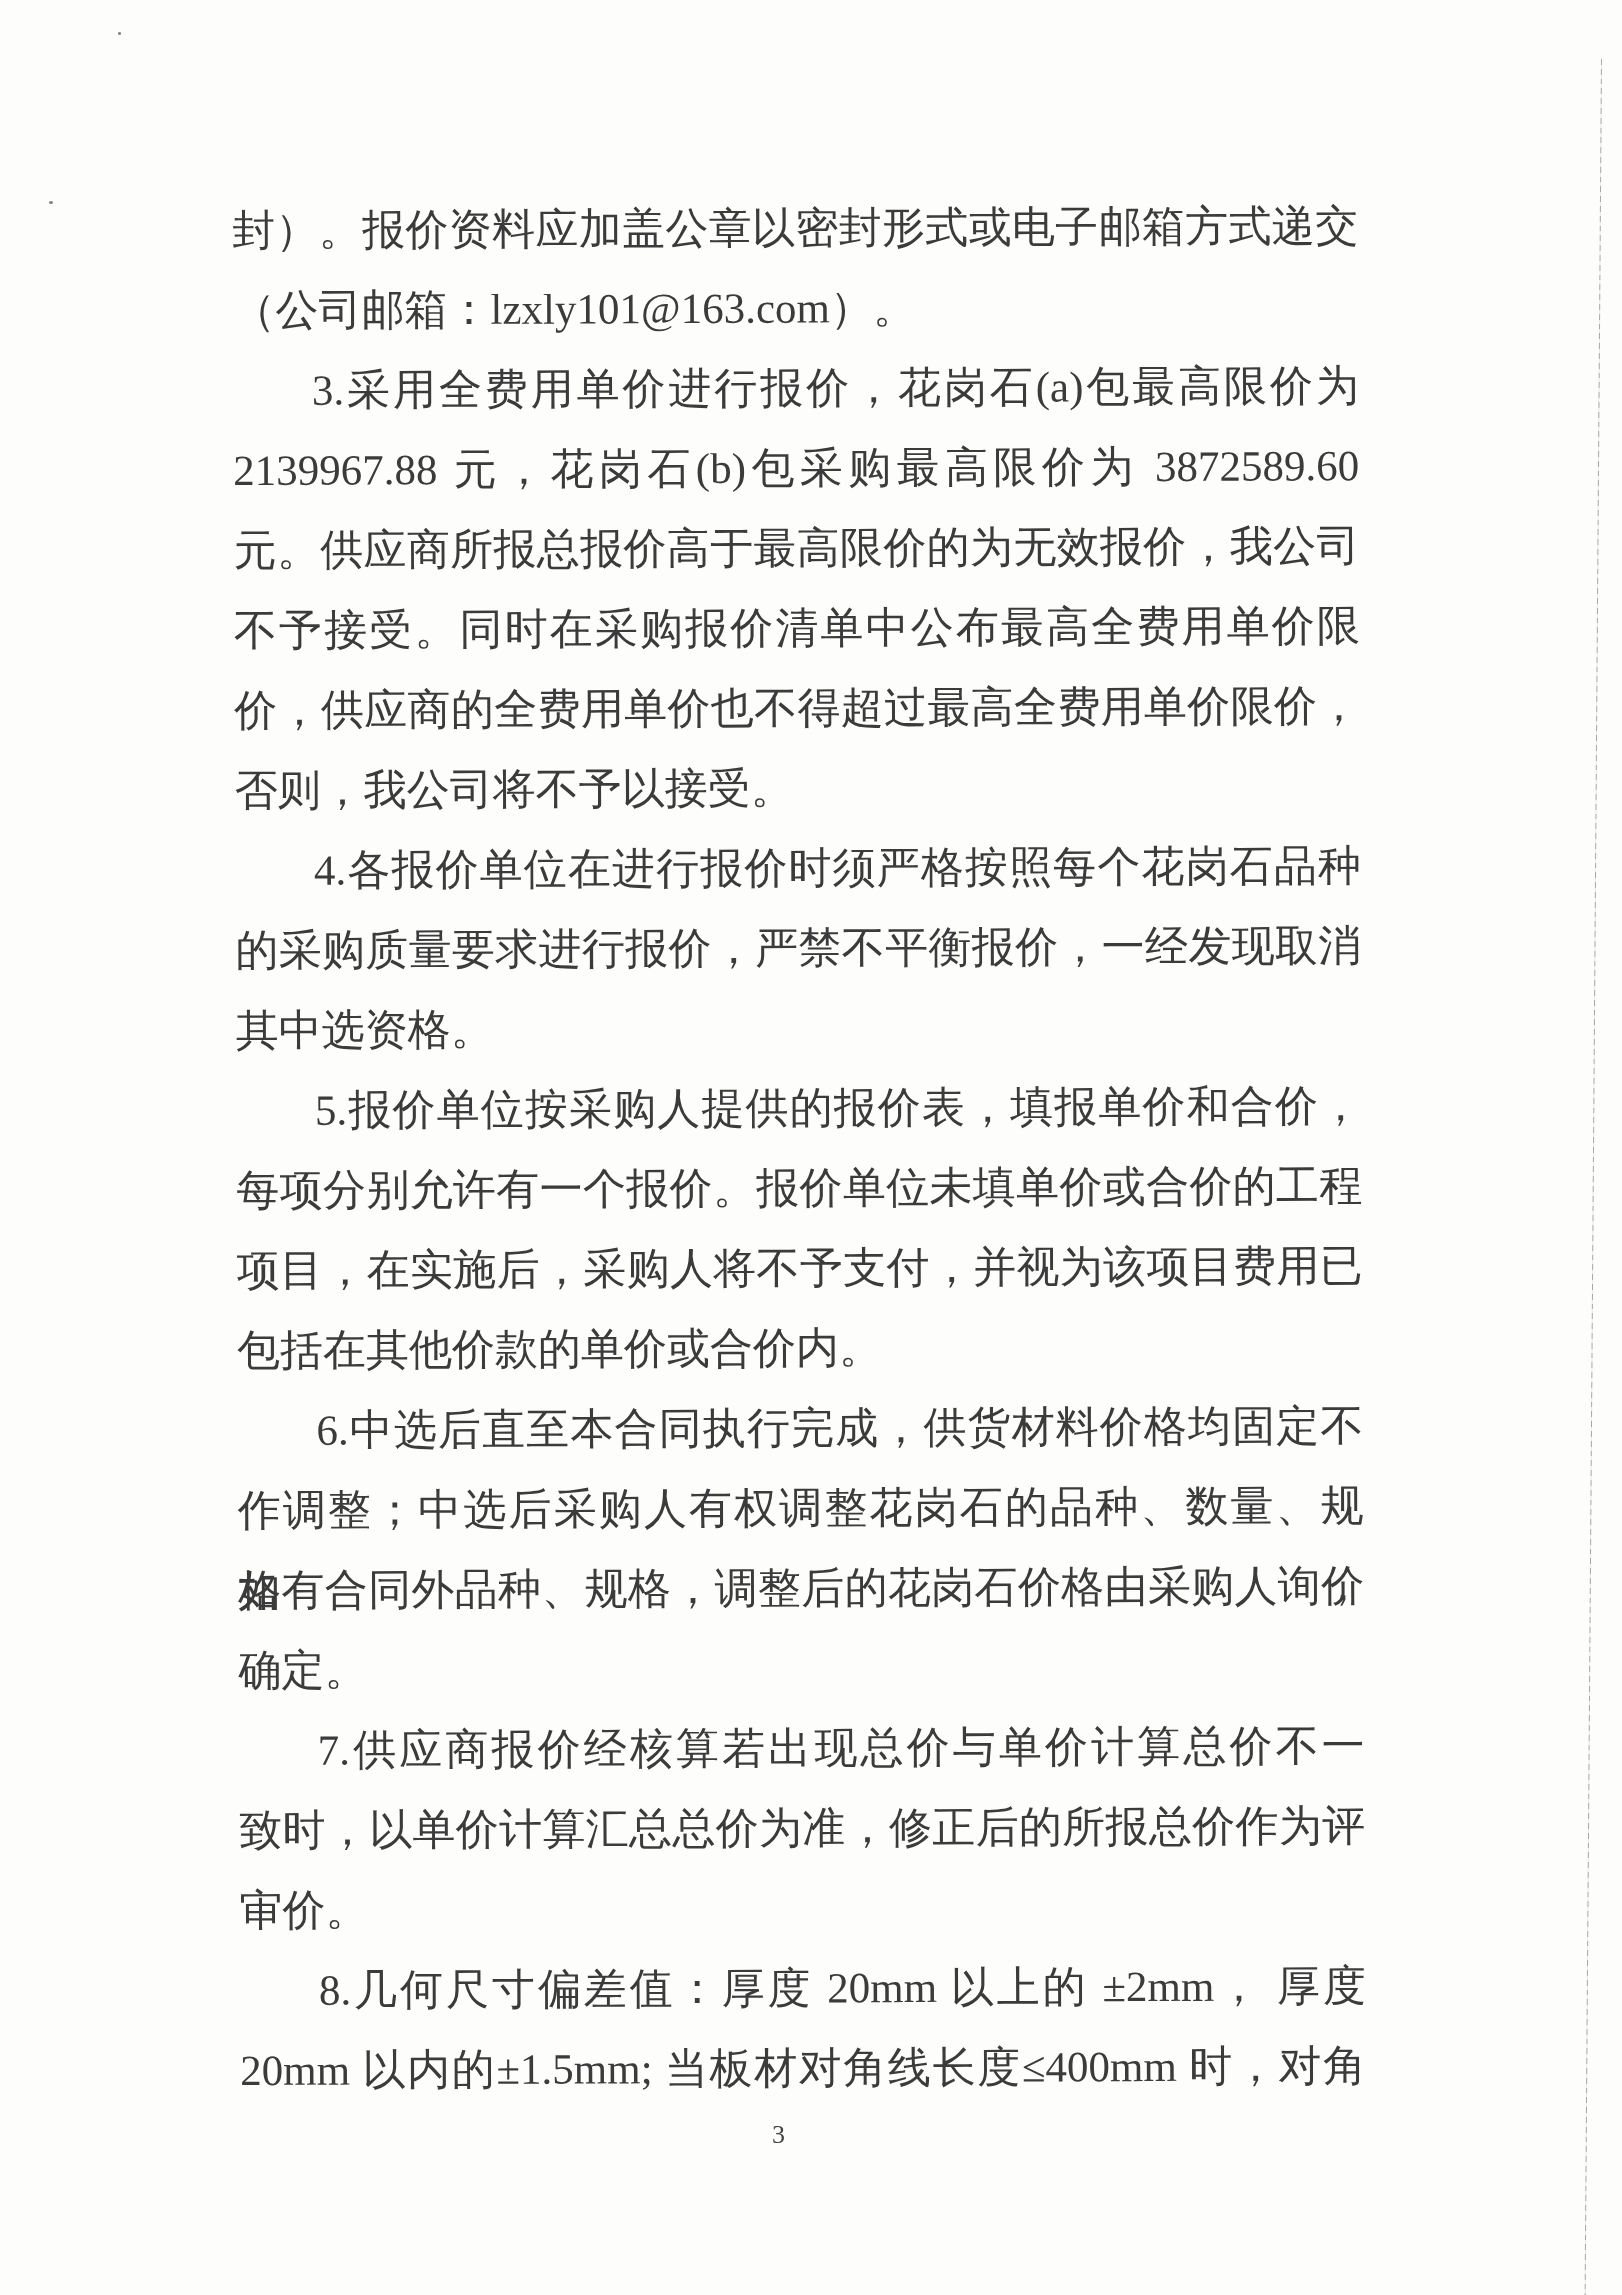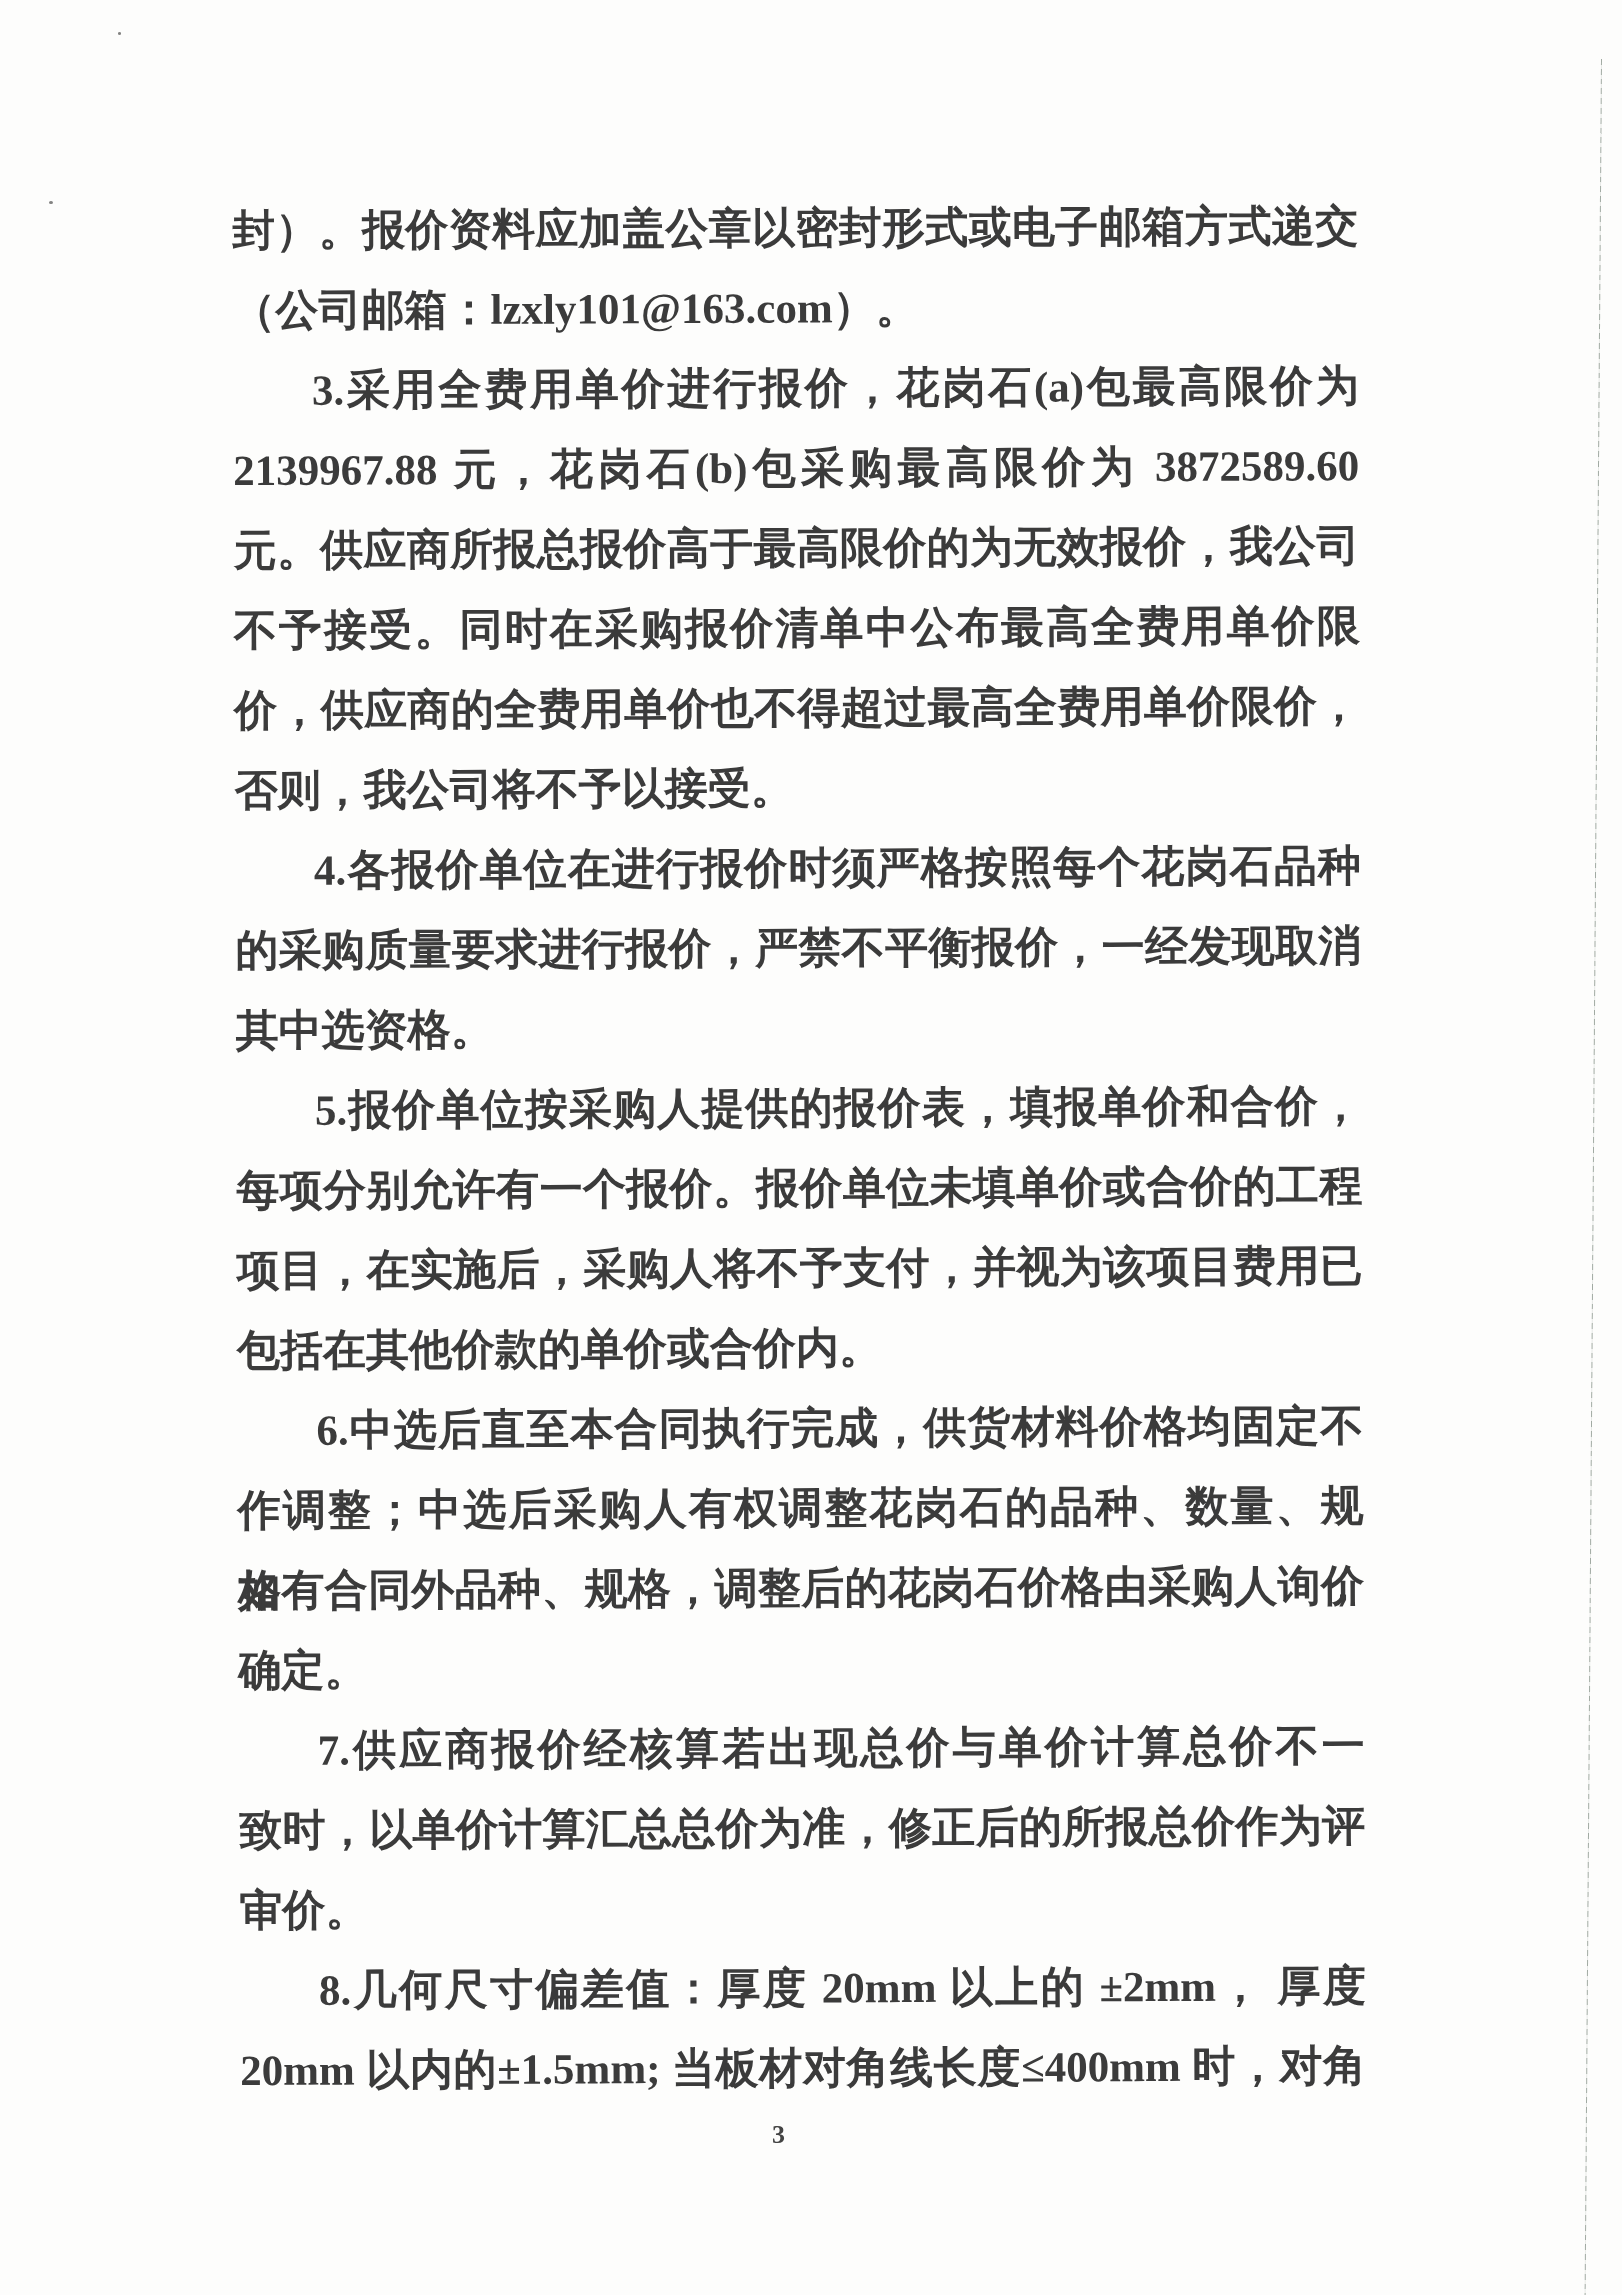--- a/index.html
+++ b/index.html
@@ -3,21 +3,20 @@
 <meta charset="utf-8">
 <style>
   html,body{margin:0;padding:0;background:#e8e8e8;}
   .page{
     position:relative;
     width:1623px;height:2295px;
     background:#fdfdfc;
     overflow:hidden;
     font-family:"Liberation Serif","DejaVu Serif",serif;
     color:#3b3b3b;
-    font-weight:bold;
   }
   .text-block{
     position:absolute;
     left:232px;top:191px;
     width:1126px;
     transform:rotate(-0.25deg);
     transform-origin:left top;
   }
   .text-line{
     height:80px;

